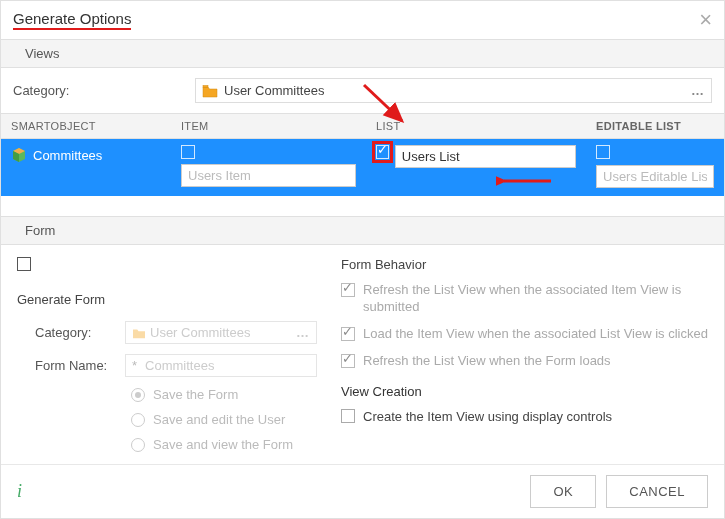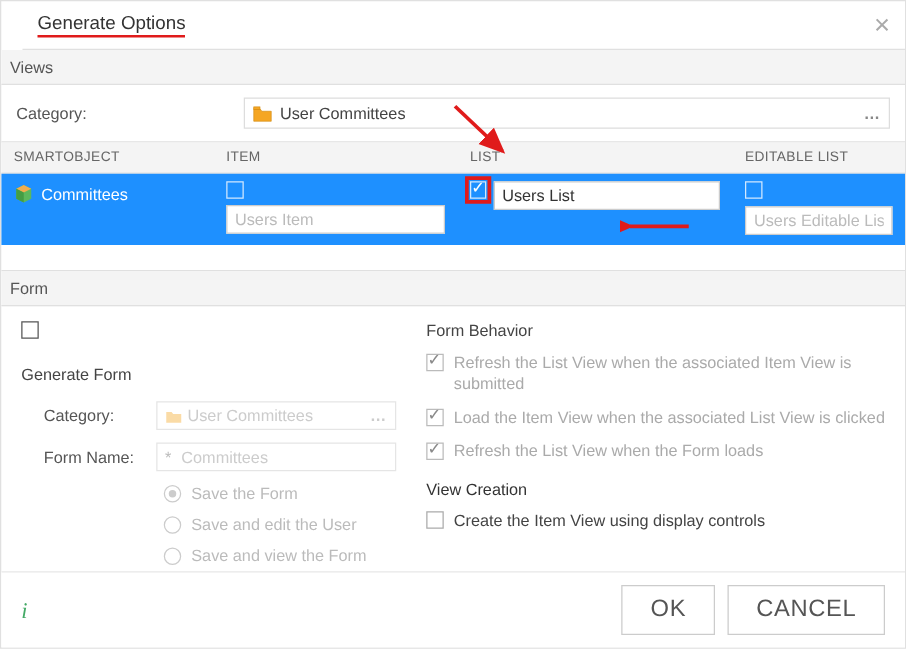--- a/index.html
+++ b/index.html
@@ -1,32 +1,32 @@
 <!DOCTYPE html>
 <html><head>
   <meta charset="utf-8">
   <style>
     * { box-sizing: border-box; margin: 0; padding: 0; }
     body { font-family: "Segoe UI", Arial, sans-serif; font-size: 13px; color: #444; background: #fff; width: 725px; height: 519px; position: relative; overflow: hidden; border: 1px solid #e0e0e0; }
-    .header { display: flex; justify-content: space-between; align-items: center; padding: 8px 12px; border-bottom: 1px solid #e0e0e0; margin-left: 17px; }
+    .header { display: flex; justify-content: space-between; align-items: center; padding: 8px 12px; border-bottom: 1px solid #e0e0e0; }
     .title { font-size: 15px; color: #333; border-bottom: 2px solid #e01b1b; padding-bottom: 1px; display: inline-block; }
     .close-x { color: #aaa; font-size: 22px; font-weight: 300; cursor: pointer; line-height: 1; }
-    .section-header { background: #f4f4f4; padding: 6px 7px; color: #555; font-size: 13px; border-bottom: 1px solid #e0e0e0; }
+    .section-header { background: #f4f4f4; padding: 6px 24px; color: #555; font-size: 13px; border-bottom: 1px solid #e0e0e0; }
     .category-row { display: flex; align-items: center; padding: 10px 12px; gap: 12px; border-bottom: 1px solid #e0e0e0; }
     .category-label { width: 170px; color: #555; }
     .category-box { flex: 1; border: 1px solid #ddd; padding: 4px 6px; display: flex; align-items: center; justify-content: space-between; background: #fff; }
     .category-box-left { display: flex; align-items: center; gap: 6px; }
     .folder-icon svg { display: block; }
     .ellipsis { color: #888; font-weight: bold; letter-spacing: 1px; cursor: pointer; }
     .grid-header { display: flex; background: #f4f4f4; border-bottom: 1px solid #e0e0e0; }
     .col { padding: 6px 10px; font-size: 11px; color: #666; letter-spacing: 0.3px; }
     .col-so { width: 170px; }
     .col-item { width: 195px; }
     .col-list { width: 220px; position: relative; }
-    .col-el { flex: 1; }
+    .col-el { flex: 1; font-weight: bold; }
     .grid-row { display: flex; background: #1e90ff; color: #fff; align-items: flex-start; padding-top: 6px; padding-bottom: 8px; }
     .cell { padding: 0 10px; }
     .cell-so { width: 170px; display: flex; align-items: center; gap: 6px; padding-top: 2px; }
     .so-icon svg { display: block; }
     .cell-item { width: 195px; display: flex; flex-direction: column; gap: 5px; }
     .cell-list { width: 220px; display: flex; flex-direction: row; gap: 6px; position: relative; }
     .cell-el { flex: 1; display: flex; flex-direction: column; gap: 6px; }
     .chk { width: 14px; height: 14px; border: 1px solid rgba(255,255,255,.8); display: inline-block; background: transparent; position: relative; }
     .chk.checked::after { content: "✓"; position: absolute; top: -4px; left: 0; font-size: 13px; color: #fff; }
     .chk.highlighted { outline: 3px solid #e01b1b; outline-offset: 1px; }
@@ -51,21 +51,21 @@
     .radio.sel::after { content: ""; position: absolute; width: 6px; height: 6px; background: #ccc; border-radius: 50%; top: 3px; left: 3px; }
     .fb-title { color: #444; margin-bottom: 10px; font-weight: 500; }
     .fb-row { display: flex; align-items: flex-start; gap: 8px; margin-bottom: 10px; color: #aaa; line-height: 1.3; }
     .fb-chk { width: 14px; height: 14px; border: 1.5px solid #bbb; display: inline-block; flex-shrink: 0; position: relative; margin-top: 1px; }
     .fb-chk.checked::after { content: "✓"; position: absolute; top: -4px; left: 0; font-size: 13px; color: #8a8a8a; }
     .vc-title { color: #333; margin: 14px 0 10px; font-weight: 500; }
     .vc-row { display: flex; align-items: center; gap: 8px; color: #444; }
     .footer { border-top: 1px solid #e8e8e8; display: flex; justify-content: space-between; align-items: center; padding: 10px 16px; position: absolute; bottom: 0; left: 0; right: 0; background: #fff; }
     .info-i { font-family: Georgia, serif; font-style: italic; font-size: 18px; color: #4a6; }
     .btn-row { display: flex; gap: 10px; }
-    .btn { border: 1px solid #ccc; padding: 8px 22px; background: #fff; color: #555; font-size: 19px; cursor: pointer; letter-spacing: 0.5px; }
+    .btn { border: 1px solid #ccc; padding: 8px 22px; background: #fff; color: #555; font-size: 13px; cursor: pointer; letter-spacing: 0.5px; }
     .dim-folder svg { opacity: 0.4; }
     .placeholder-txt { color: #ccc; }
   </style>
 </head>
 <body>
 
 <div class="header">
   <span class="title">Generate Options</span>
   <span class="close-x">×</span>
 </div>

